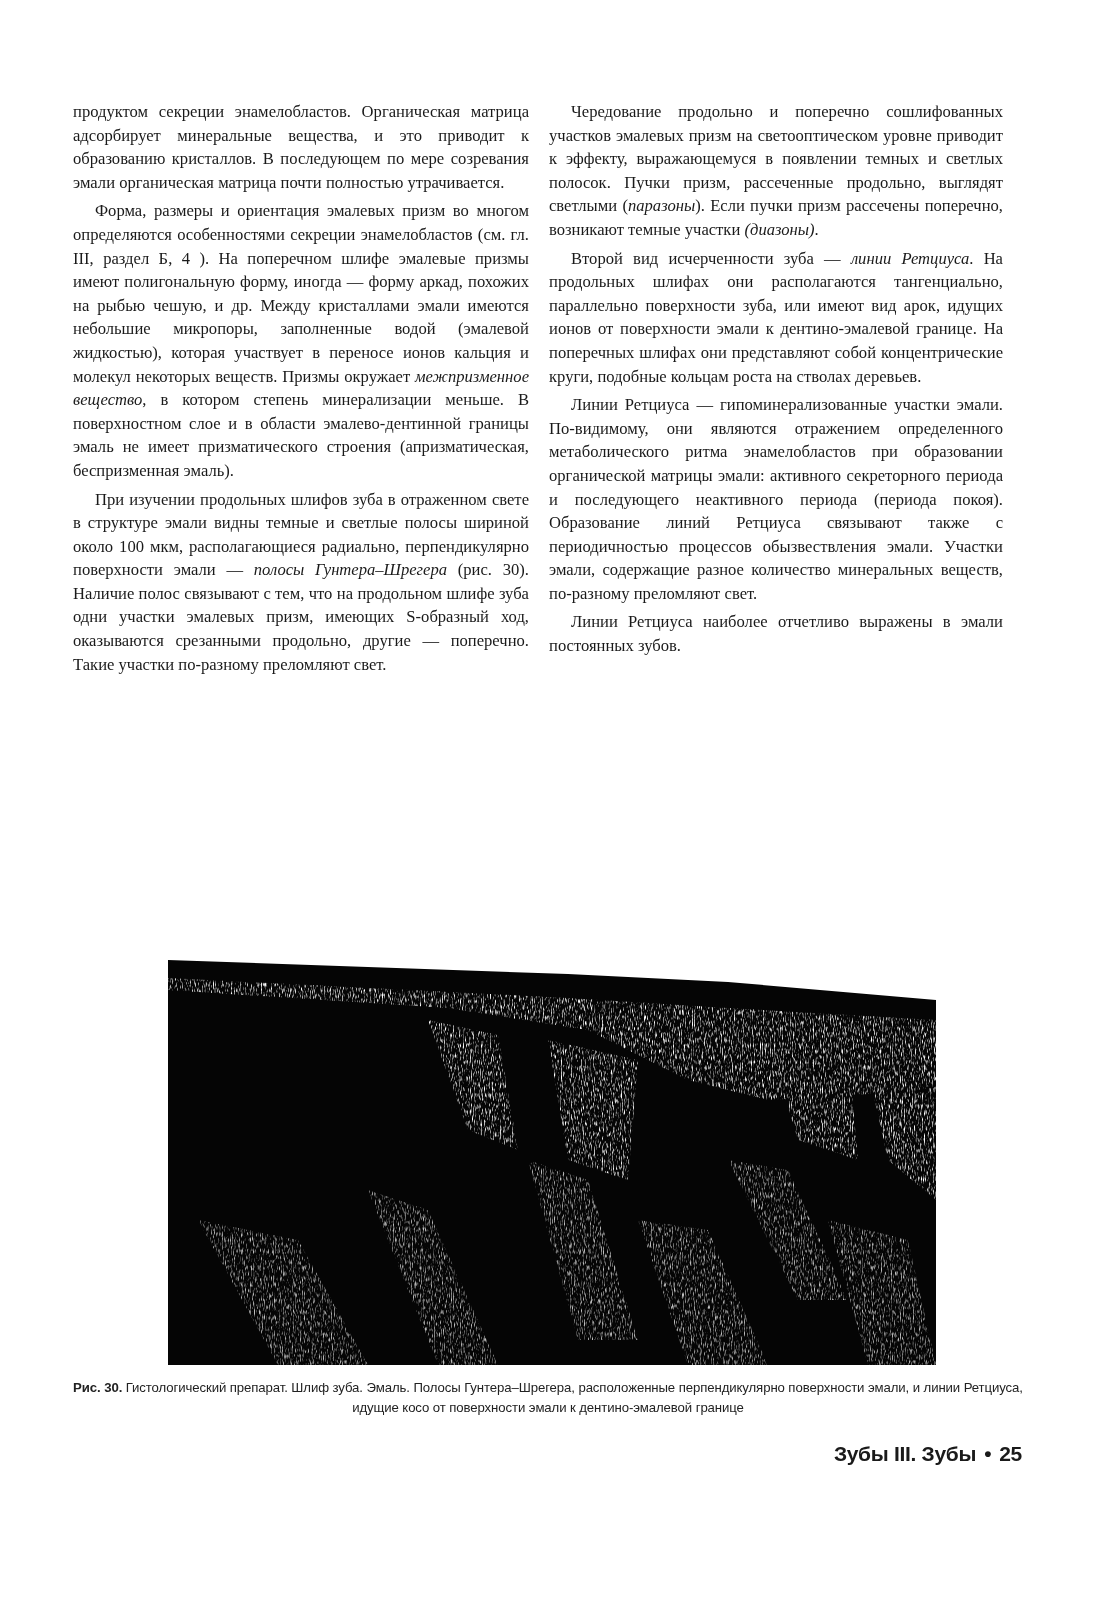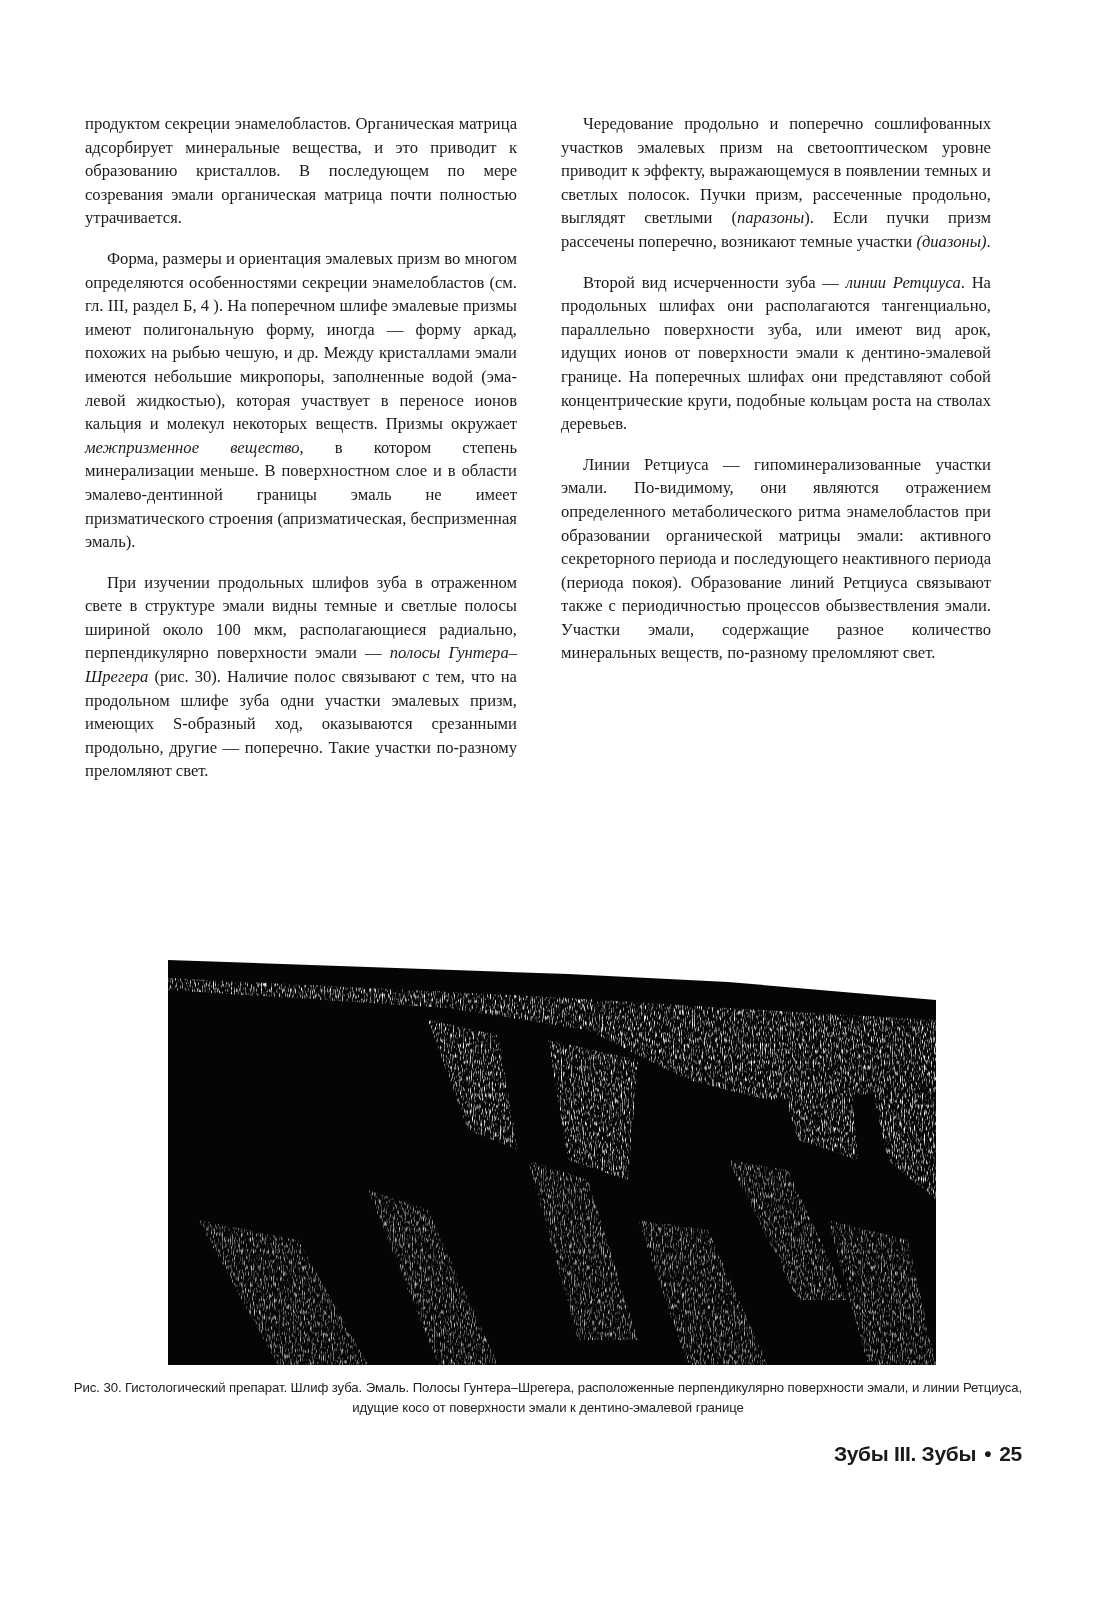--- a/index.html
+++ b/index.html
@@ -5,55 +5,56 @@
   html, body { margin: 0; padding: 0; background: #ffffff; }
   body { width: 1110px; height: 1600px; position: relative; overflow: hidden; color: #1a1a1a; }
   .col {
     position: absolute; top: 95px; width: 466px;
     font-family: "Liberation Serif", "DejaVu Serif", serif;
     font-size: 16.6px; line-height: 23.6px; text-align: justify;
     hyphens: manual;
   }
   .col.left { left: 68px; }
   .col.right { left: 544px; width: 464px; }
-  .col p { margin: 17px; text-indent: 22px; font-family: Liberation Serif, serif; }
+  .col p { margin: 5px; text-indent: 22px; font-family: Liberation Serif, serif; }
   .col p.cont { text-indent: 0; }
   .col em { font-style: italic; }
   .figure {
     position: absolute; left: 168px; top: 960px; width: 768px; height: 405px;
     background: #050505; overflow: hidden;
   }
   .figure svg { display: block; width: 100%; height: 100%; }
   .caption {
     position: absolute; left: 68px; top: 1378px; width: 960px;
     font-family: "Liberation Sans", "DejaVu Sans", sans-serif;
     font-size: 13.2px; line-height: 20px; text-align: center; color: #222;
     letter-spacing: -0.1px;
   }
-  .caption .label { font-weight: normal; }
+  .caption .label { font-weight: bold; }
   .footer {
     position: absolute; right: 88px; top: 1442px;
     font-family: "Liberation Sans", "DejaVu Sans", sans-serif;
     font-weight: bold; font-size: 21px; color: #1a1a1a;
     letter-spacing: -0.3px;
   }
   .footer .bullet { margin: 0 8px; }
 </style>
 </head>
 <body>
 
 <div class="col left" id="col-left">
     <p class="cont"><span>продуктом секреции энамелобластов. Органическая матрица адсорбирует минеральные вещества, и это приводит к образованию кристаллов. В последую­щем по мере созревания эмали органическая матри­ца почти полностью утрачивается.</span></p>
     <p><span>Форма, размеры и ориентация эмалевых призм во многом определяются особенностями секреции эна­мелобластов (см. гл. III, раздел Б, 4 ). На поперечном шлифе эмалевые призмы имеют полигональную форму, иногда — форму аркад, похожих на рыбью чешую, и др. Между кристаллами эмали имеются небольшие микропоры, заполненные водой (эма­левой жидкостью), которая участвует в переносе ионов кальция и молекул некоторых веществ. При­змы окружает </span><em>межпризменное вещество</em><span>, в котором степень минерализации меньше. В поверхностном слое и в области эмалево-дентинной границы эмаль не имеет призматического строения (апризматиче­ская, беспризменная эмаль).</span></p>
     <p><span>При изучении продольных шлифов зуба в отра­женном свете в структуре эмали видны темные и светлые полосы шириной около 100 мкм, распола­гающиеся радиально, перпендикулярно поверх­ности эмали — </span><em>полосы Гунтера–Шрегера</em><span> (рис. 30). Наличие полос связывают с тем, что на продольном шлифе зуба одни участки эмалевых призм, имеющих S-образный ход, оказываются срезанными продоль­но, другие — поперечно. Такие участки по-разному преломляют свет.</span></p>
   </div>
 <div class="col right" id="col-right">
     <p><span>Чередование продольно и поперечно сошлифо­ванных участков эмалевых призм на светооптиче­ском уровне приводит к эффекту, выражающему­ся в появлении темных и светлых полосок. Пучки призм, рассеченные продольно, выглядят светлыми (</span><em>паразоны</em><span>). Если пучки призм рассечены поперечно, возникают темные участки </span><em>(диазоны)</em><span>.</span></p>
     <p><span>Второй вид исчерченности зуба — </span><em>линии Рет­циуса</em><span>. На продольных шлифах они располагаются тангенциально, параллельно поверхности зуба, или имеют вид арок, идущих ионов от поверхности эмали к дентино-эмалевой границе. На поперечных шли­фах они представляют собой концентрические кру­ги, подобные кольцам роста на стволах деревьев.</span></p>
     <p><span>Линии Ретциуса — гипоминерализованные участ­ки эмали. По-видимому, они являются отражением определенного метаболического ритма энамелобла­стов при образовании органической матрицы эмали: активного секреторного периода и последующего неактивного периода (периода покоя). Образование линий Ретциуса связывают также с периодичностью процессов обызвествления эмали. Участки эмали, содержащие разное количество минеральных ве­ществ, по-разному преломляют свет.</span></p>
+    <p><span>Линии Ретциуса наиболее отчетливо выражены в эмали постоянных зубов.</span></p>
   </div>
 
 <div class="figure">
   <svg viewBox="0 0 768 405" preserveAspectRatio="none">
     <defs>
       <filter id="grain" x="0" y="0" width="100%" height="100%">
         <feTurbulence type="fractalNoise" baseFrequency="0.9 0.18" numOctaves="2" seed="4" result="n"></feTurbulence>
         <feColorMatrix type="matrix" values="0 0 0 0 1  0 0 0 0 1  0 0 0 0 1  0 0 0 3.2 -1.6" in="n" result="w"></feColorMatrix>
         <feComposite in="w" in2="SourceGraphic" operator="in"></feComposite>
       </filter>

